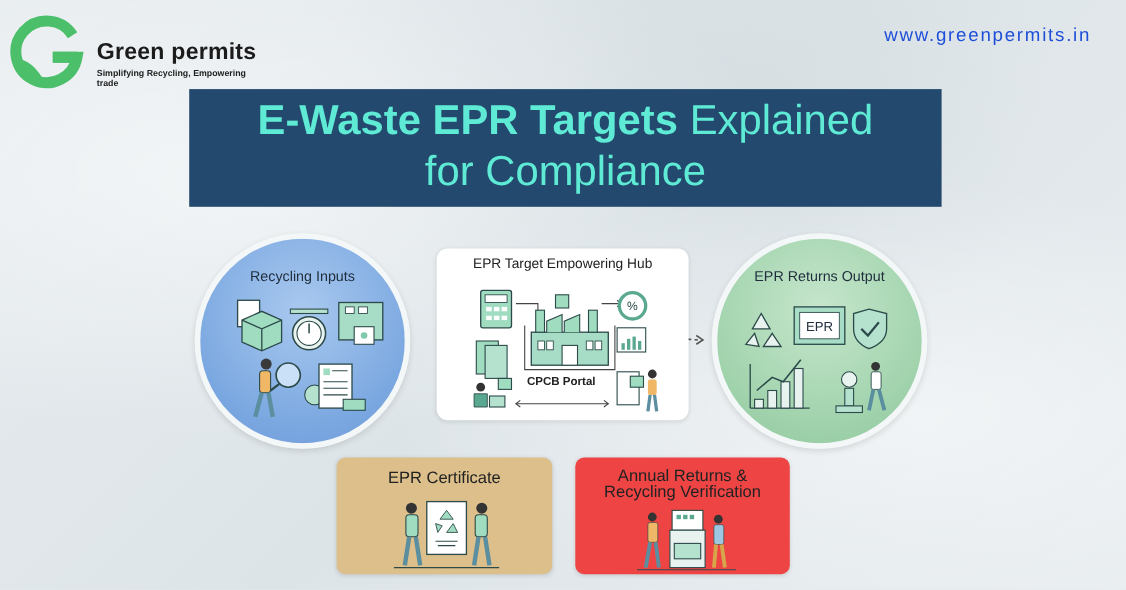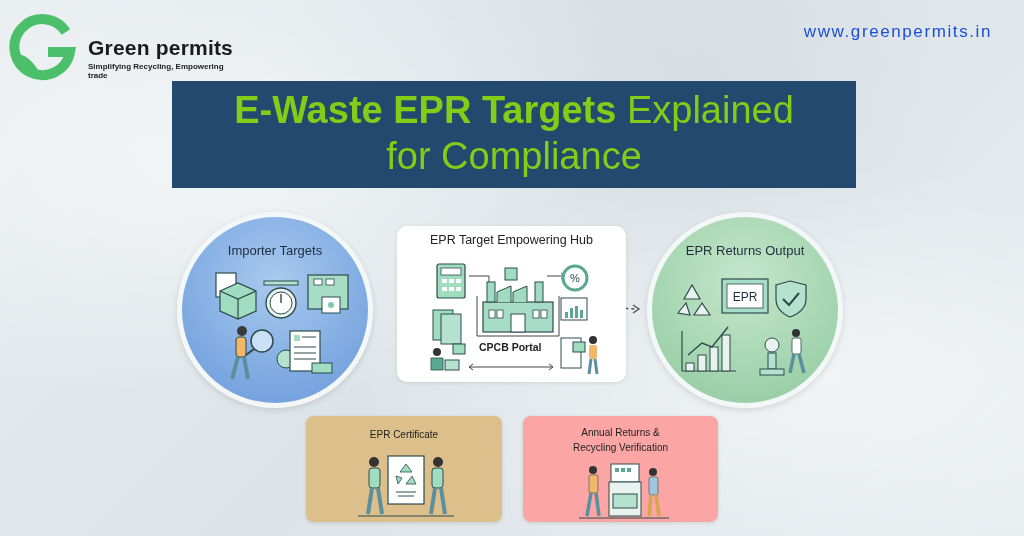--- a/index.html
+++ b/index.html
@@ -21,21 +21,21 @@
   .logo svg { position: absolute; left: 0; top: 2px; }
   .logo .brand { position: absolute; left: 80px; top: 26px; font-size: 21px; font-weight: bold; color: #1b1b1b; letter-spacing: 0.2px; }
   .logo .tagline { position: absolute; left: 80px; top: 52px; font-size: 8px; font-weight: bold; color: #222; }
 
   .url { right: 32px; top: 22px; font-size: 17px; color: #1d4ed8; letter-spacing: 1.6px; }
 
   
   .banner {
     left: 172px; top: 81px; width: 684px; height: 107px;
     background: #234a6e;
-    text-align: center; color: #84cc16;
+    text-align: center; color: #5eead4;
     padding-top: 6px;
   }
   .banner .l1 { font-size: 38px; line-height: 46px; }
   .banner .l1 b { font-weight: bold; }
   .banner .l1 span.light { font-weight: normal; }
   .banner .l2 { font-size: 38px; line-height: 46px; font-weight: normal; }
 
   
   .circle {
     width: 196px; height: 196px; border-radius: 50%;
@@ -51,24 +51,24 @@
   .hub {
     left: 397px; top: 226px; width: 229px; height: 156px;
     background: #ffffff; border-radius: 10px;
     box-shadow: 0 1px 4px rgba(0,0,0,0.1);
   }
   .hub .htitle { position: absolute; top: 7px; width: 100%; text-align: center; font-size: 12.5px; color: #222; }
   .hub .portal { position: absolute; left: 82px; top: 115px; font-size: 10.5px; font-weight: bold; color: #222; }
 
   
   .card { border-radius: 8px; box-shadow: 0 1px 4px rgba(0,0,0,0.12); }
-  .card .ktitle { position: absolute; width: 100%; text-align: center; font-size: 10px; color: #222; line-height: 15px; }
+  .card .ktitle { position: absolute; width: 100%; text-align: center; font-size: 15px; color: #222; line-height: 15px; }
   .card-cert { left: 306px; top: 416px; width: 196px; height: 106px; background: #dcbf8a; }
   .card-cert .ktitle { top: 11px; }
-  .card-annual { left: 523px; top: 416px; width: 195px; height: 106px; background: #fca5a5; }
+  .card-annual { left: 523px; top: 416px; width: 195px; height: 106px; background: #ef4444; }
   .card-annual .ktitle { top: 9px; }
 
   .arrow-dash { stroke: #555; stroke-width: 1.5; stroke-dasharray: 3 3; fill: none; }
 </style>
 </head>
 <body>
 
 <div class="abs logo">
   <svg width="70" height="70" viewBox="0 0 70 70">
     <path d="M58 20 A28 28 0 1 0 62 40 L40 40" stroke="#4cbf6b" stroke-width="10" fill="none" stroke-linecap="butt"></path>
@@ -83,21 +83,21 @@
 
 <div class="abs banner">
   <div class="l1">
     <b>E-Waste EPR Targets</b>
     <span class="light">Explained</span>
   </div>
   <div class="l2">for Compliance</div>
 </div>
 
 <div class="abs circle c-inputs">
-  <div class="ctitle">Importer Targets</div>
+  <div class="ctitle">Recycling Inputs</div>
   <svg class="abs" style="left:20px;top:52px" width="160" height="120" viewBox="0 0 160 120">
 
     <g>
       <rect x="14" y="4" width="20" height="24" fill="#fff" stroke="#2d4a4a" stroke-width="1.2"></rect>
       <path d="M18 22 L36 14 L54 22 L54 42 L36 50 L18 42 Z" fill="#9fdcc0" stroke="#2d4a4a" stroke-width="1.2"></path>
       <path d="M18 22 L36 30 L54 22 M36 30 L36 50" stroke="#2d4a4a" stroke-width="1.2" fill="none"></path>
     </g>
 
     <g>
       <rect x="62" y="12" width="34" height="4" fill="#b5e2cf" stroke="#2d4a4a" stroke-width="1"></rect>

